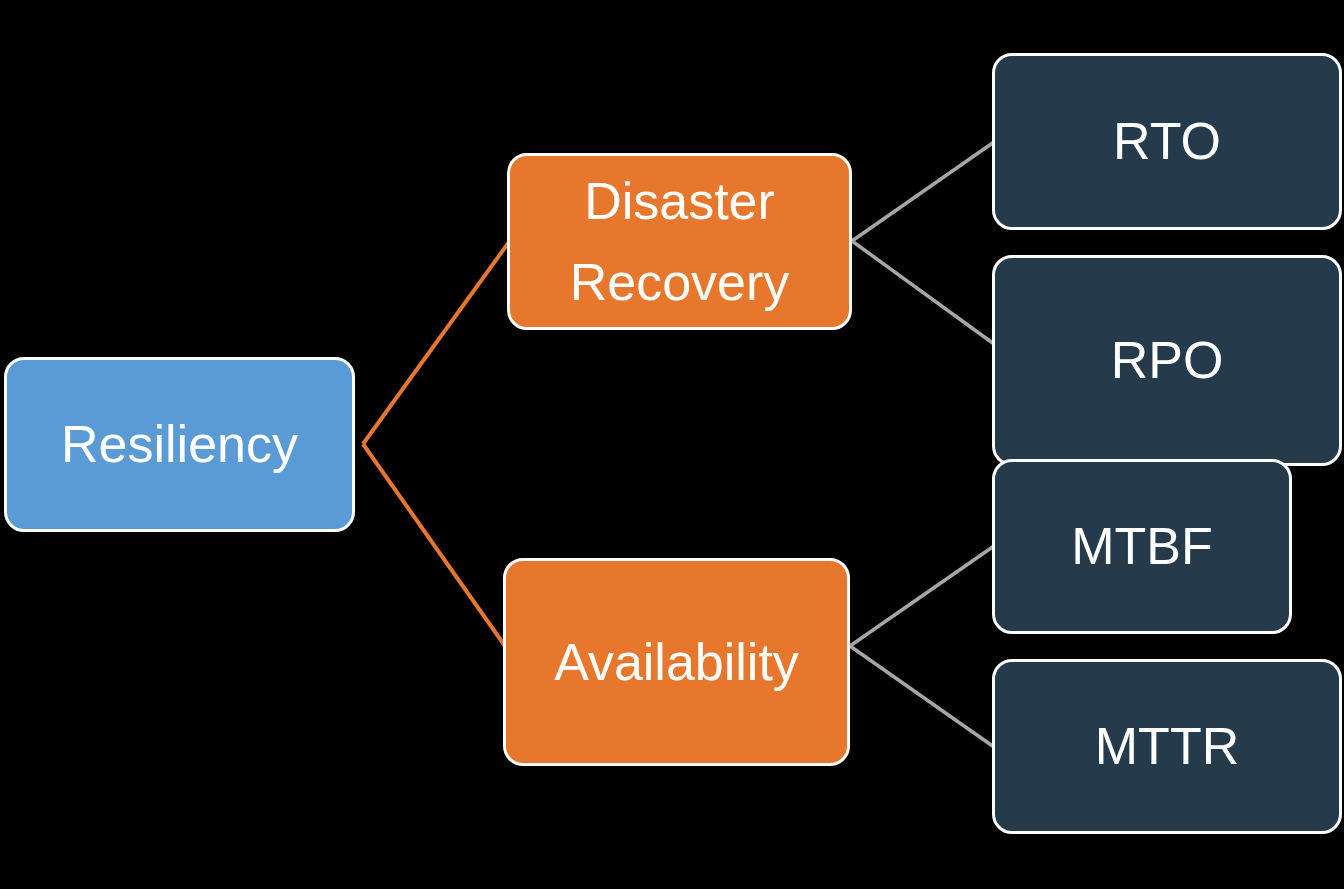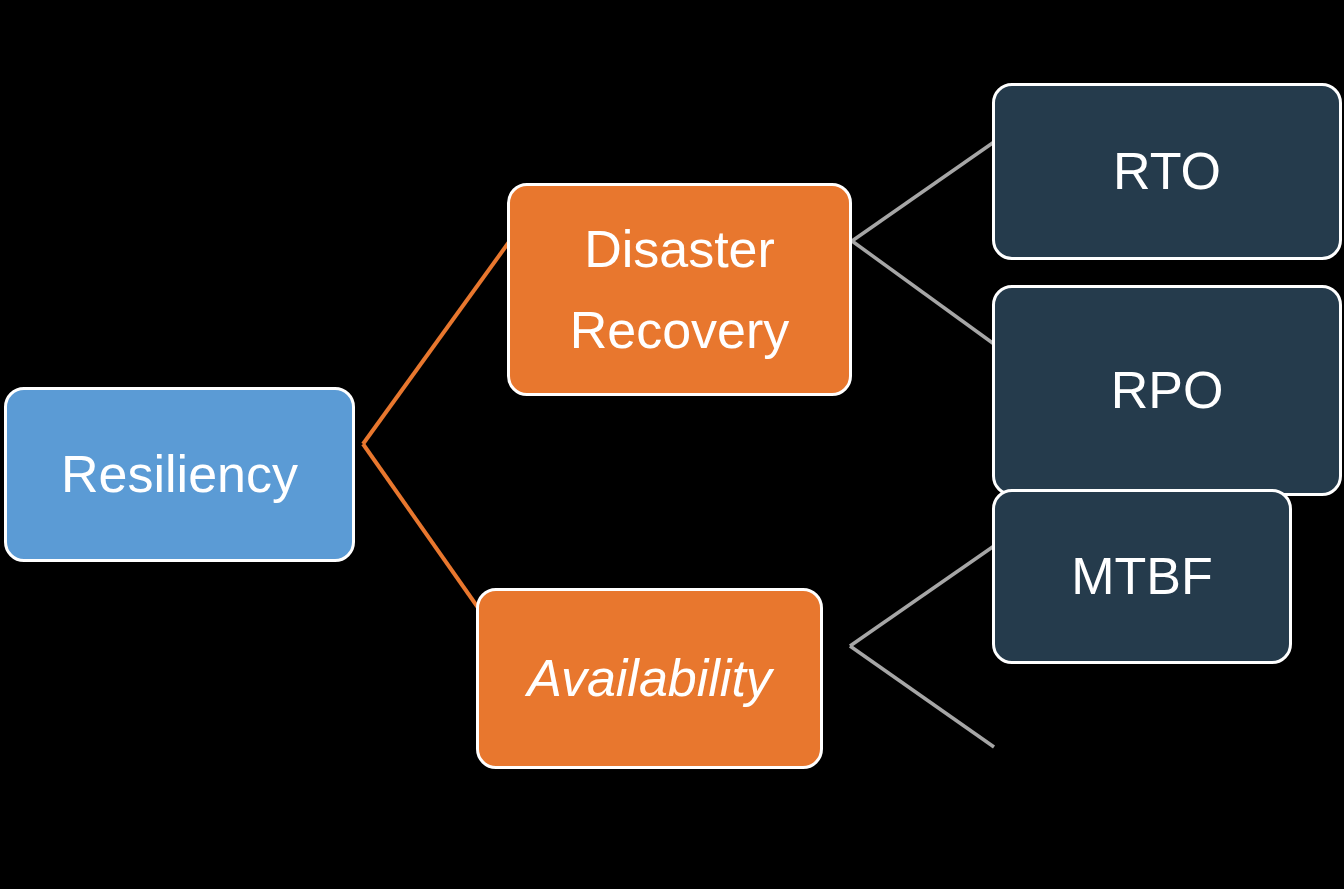--- a/index.html
+++ b/index.html
@@ -31,27 +31,26 @@
     border: 3px solid #FFFFFF;
     border-radius: 20px;
     color: #FFFFFF;
     display: flex;
     align-items: center;
     justify-content: center;
     text-align: center;
     font-size: 52px;
     line-height: 1.55;
     padding: 0 30px;
-    margin-top: 30px;
   }
   .node-root   { background: #5B9BD5; left: 4px;  top: 357px; width: 351px; height: 175px; }
   .node-branch { background: #E8772E; }
   .node-leaf   { background: #253B4C; }
-  .node-dr     { left: 507px; top: 153px; width: 345px; height: 213px; }
-  .node-avail  { left: 476px; top: 558px; width: 347px; height: 181px; font-style: italic; }
+  .node-dr     { left: 507px; top: 153px; width: 345px; height: 177px; }
+  .node-avail  { left: 503px; top: 558px; width: 347px; height: 208px; }
   .node-rto    { left: 992px; top: 53px;  width: 350px; height: 177px; }
   .node-rpo    { left: 992px; top: 255px; width: 350px; height: 211px; }
   .node-mtbf   { left: 992px; top: 459px; width: 300px; height: 175px; }
   .node-mttr   { left: 992px; top: 659px; width: 350px; height: 175px; }
 </style>
 </head>
 <body>
 
 <div class="stage">
 
@@ -81,14 +80,17 @@
   </div>
 
   <div class="node node-leaf node-rpo">
     <span>RPO</span>
   </div>
 
   <div class="node node-leaf node-mtbf">
     <span>MTBF</span>
   </div>
 
+  <div class="node node-leaf node-mttr">
+    <span>MTTR</span>
+  </div>
 
 </div>
 
 </body></html>

